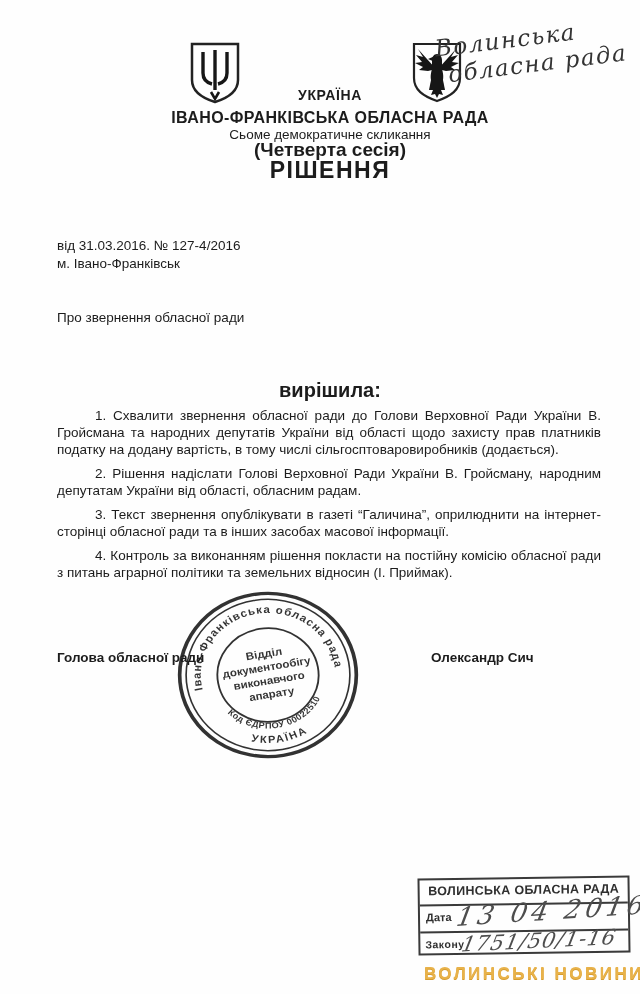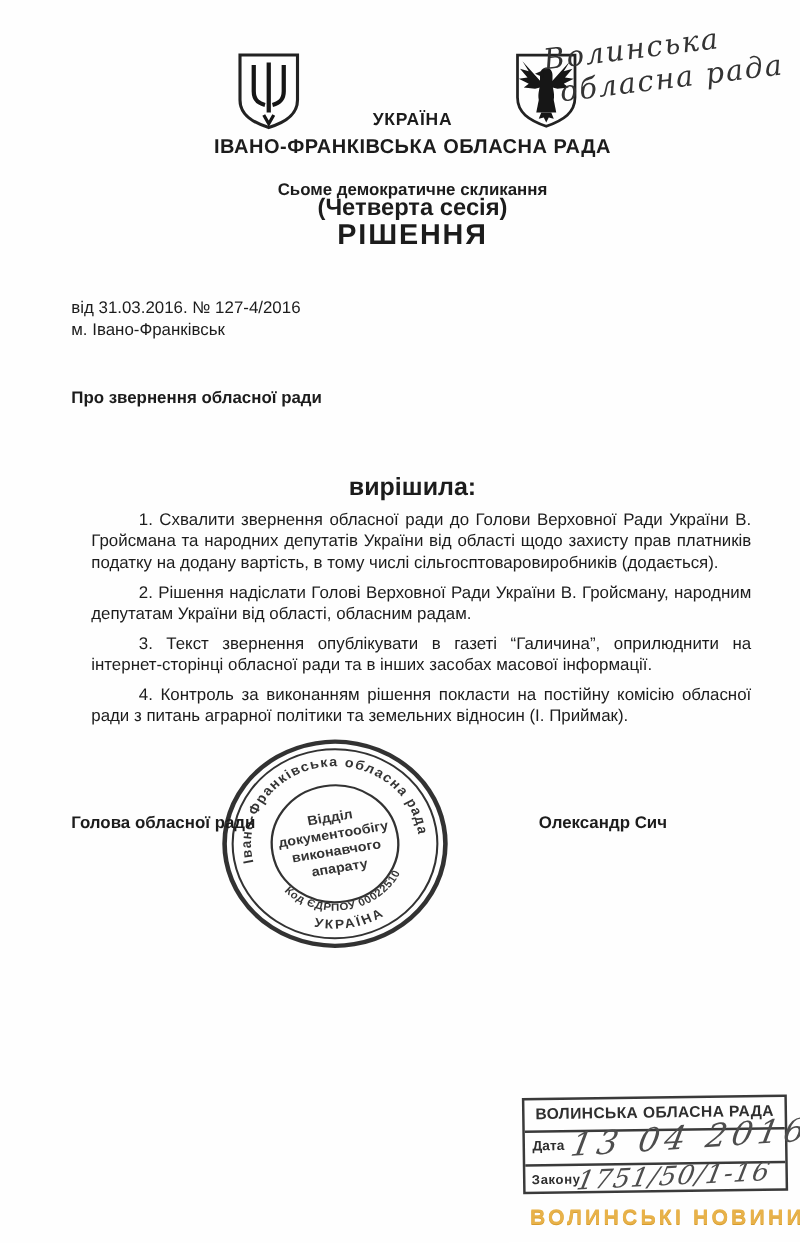--- a/index.html
+++ b/index.html
@@ -4,43 +4,43 @@
 <style>
   html,body{margin:0;padding:0;background:#ffffff;}
   .page{
     position:relative;width:640px;height:994px;background:#fefefe;
     font-family:"Liberation Sans",sans-serif;color:#1c1c1c;overflow:hidden;
   }
   
   .hdr{position:absolute;left:20px;top:88px;width:620px;text-align:center;}
   .hdr-country{font-size:14px;font-weight:bold;letter-spacing:.6px;line-height:15px;}
   .hdr-council{font-size:16px;font-weight:bold;letter-spacing:.4px;line-height:18px;margin-top:6px;}
-  .hdr-conv{font-size:13.5px;font-weight:bold;line-height:15px;margin-top:17px;}
+  .hdr-conv{font-size:13.5px;font-weight:normal;line-height:15px;margin-top:0;}
   .hdr-sess{font-size:19px;font-weight:bold;line-height:15px;}
   .hdr-doctype{font-size:23px;font-weight:bold;letter-spacing:1.5px;line-height:26px;}
   
   .emblem{position:absolute;}
   .emblem-left{left:182px;top:41px;}
   .emblem-right{left:406px;top:41px;}
   
   .handnote{
     position:absolute;left:436px;top:24px;transform:rotate(-7deg);
     font-family:"DejaVu Serif",serif;font-style:italic;font-size:23px;
     color:#333;line-height:27px;white-space:nowrap;letter-spacing:1.5px;
   }
   .handnote .l2{display:block;margin-left:10px;}
   
   .meta{position:absolute;left:57px;top:237px;font-size:13.5px;line-height:17.5px;}
-  .subject{position:absolute;left:57px;top:310px;font-size:13.5px;font-weight:bold;}
+  .subject{position:absolute;left:57px;top:310px;font-size:13.5px;font-weight:normal;}
   .preamble{position:absolute;left:57px;top:336px;width:544px;font-size:13.5px;line-height:17px;
     text-align:justify;text-indent:38px;}
   .resolved{position:absolute;left:20px;top:379px;width:620px;text-align:center;
     font-size:20px;font-weight:bold;}
   .items{position:absolute;left:57px;top:407px;width:544px;font-size:13.5px;line-height:17px;}
-  .items p{margin:0 0 7px 16px;text-align:justify;text-indent:38px;}
+  .items p{margin:0 0 7px 0;text-align:justify;text-indent:38px;}
   
   .sig-title{position:absolute;left:57px;top:650px;font-size:13.5px;font-weight:bold;}
   .sig-name{position:absolute;left:431px;top:650px;font-size:13.5px;font-weight:bold;}
   
   .seal{position:absolute;left:176px;top:590px;width:184px;height:170px;opacity:.9;}
   .seal text{fill:#1d1d1d;font-family:"Liberation Sans",sans-serif;font-weight:bold;}
   
   .regbox{
     position:absolute;left:418px;top:877px;width:212px;height:77px;
     border:2.5px solid #3a3a3a;transform:rotate(-0.8deg);box-sizing:border-box;

